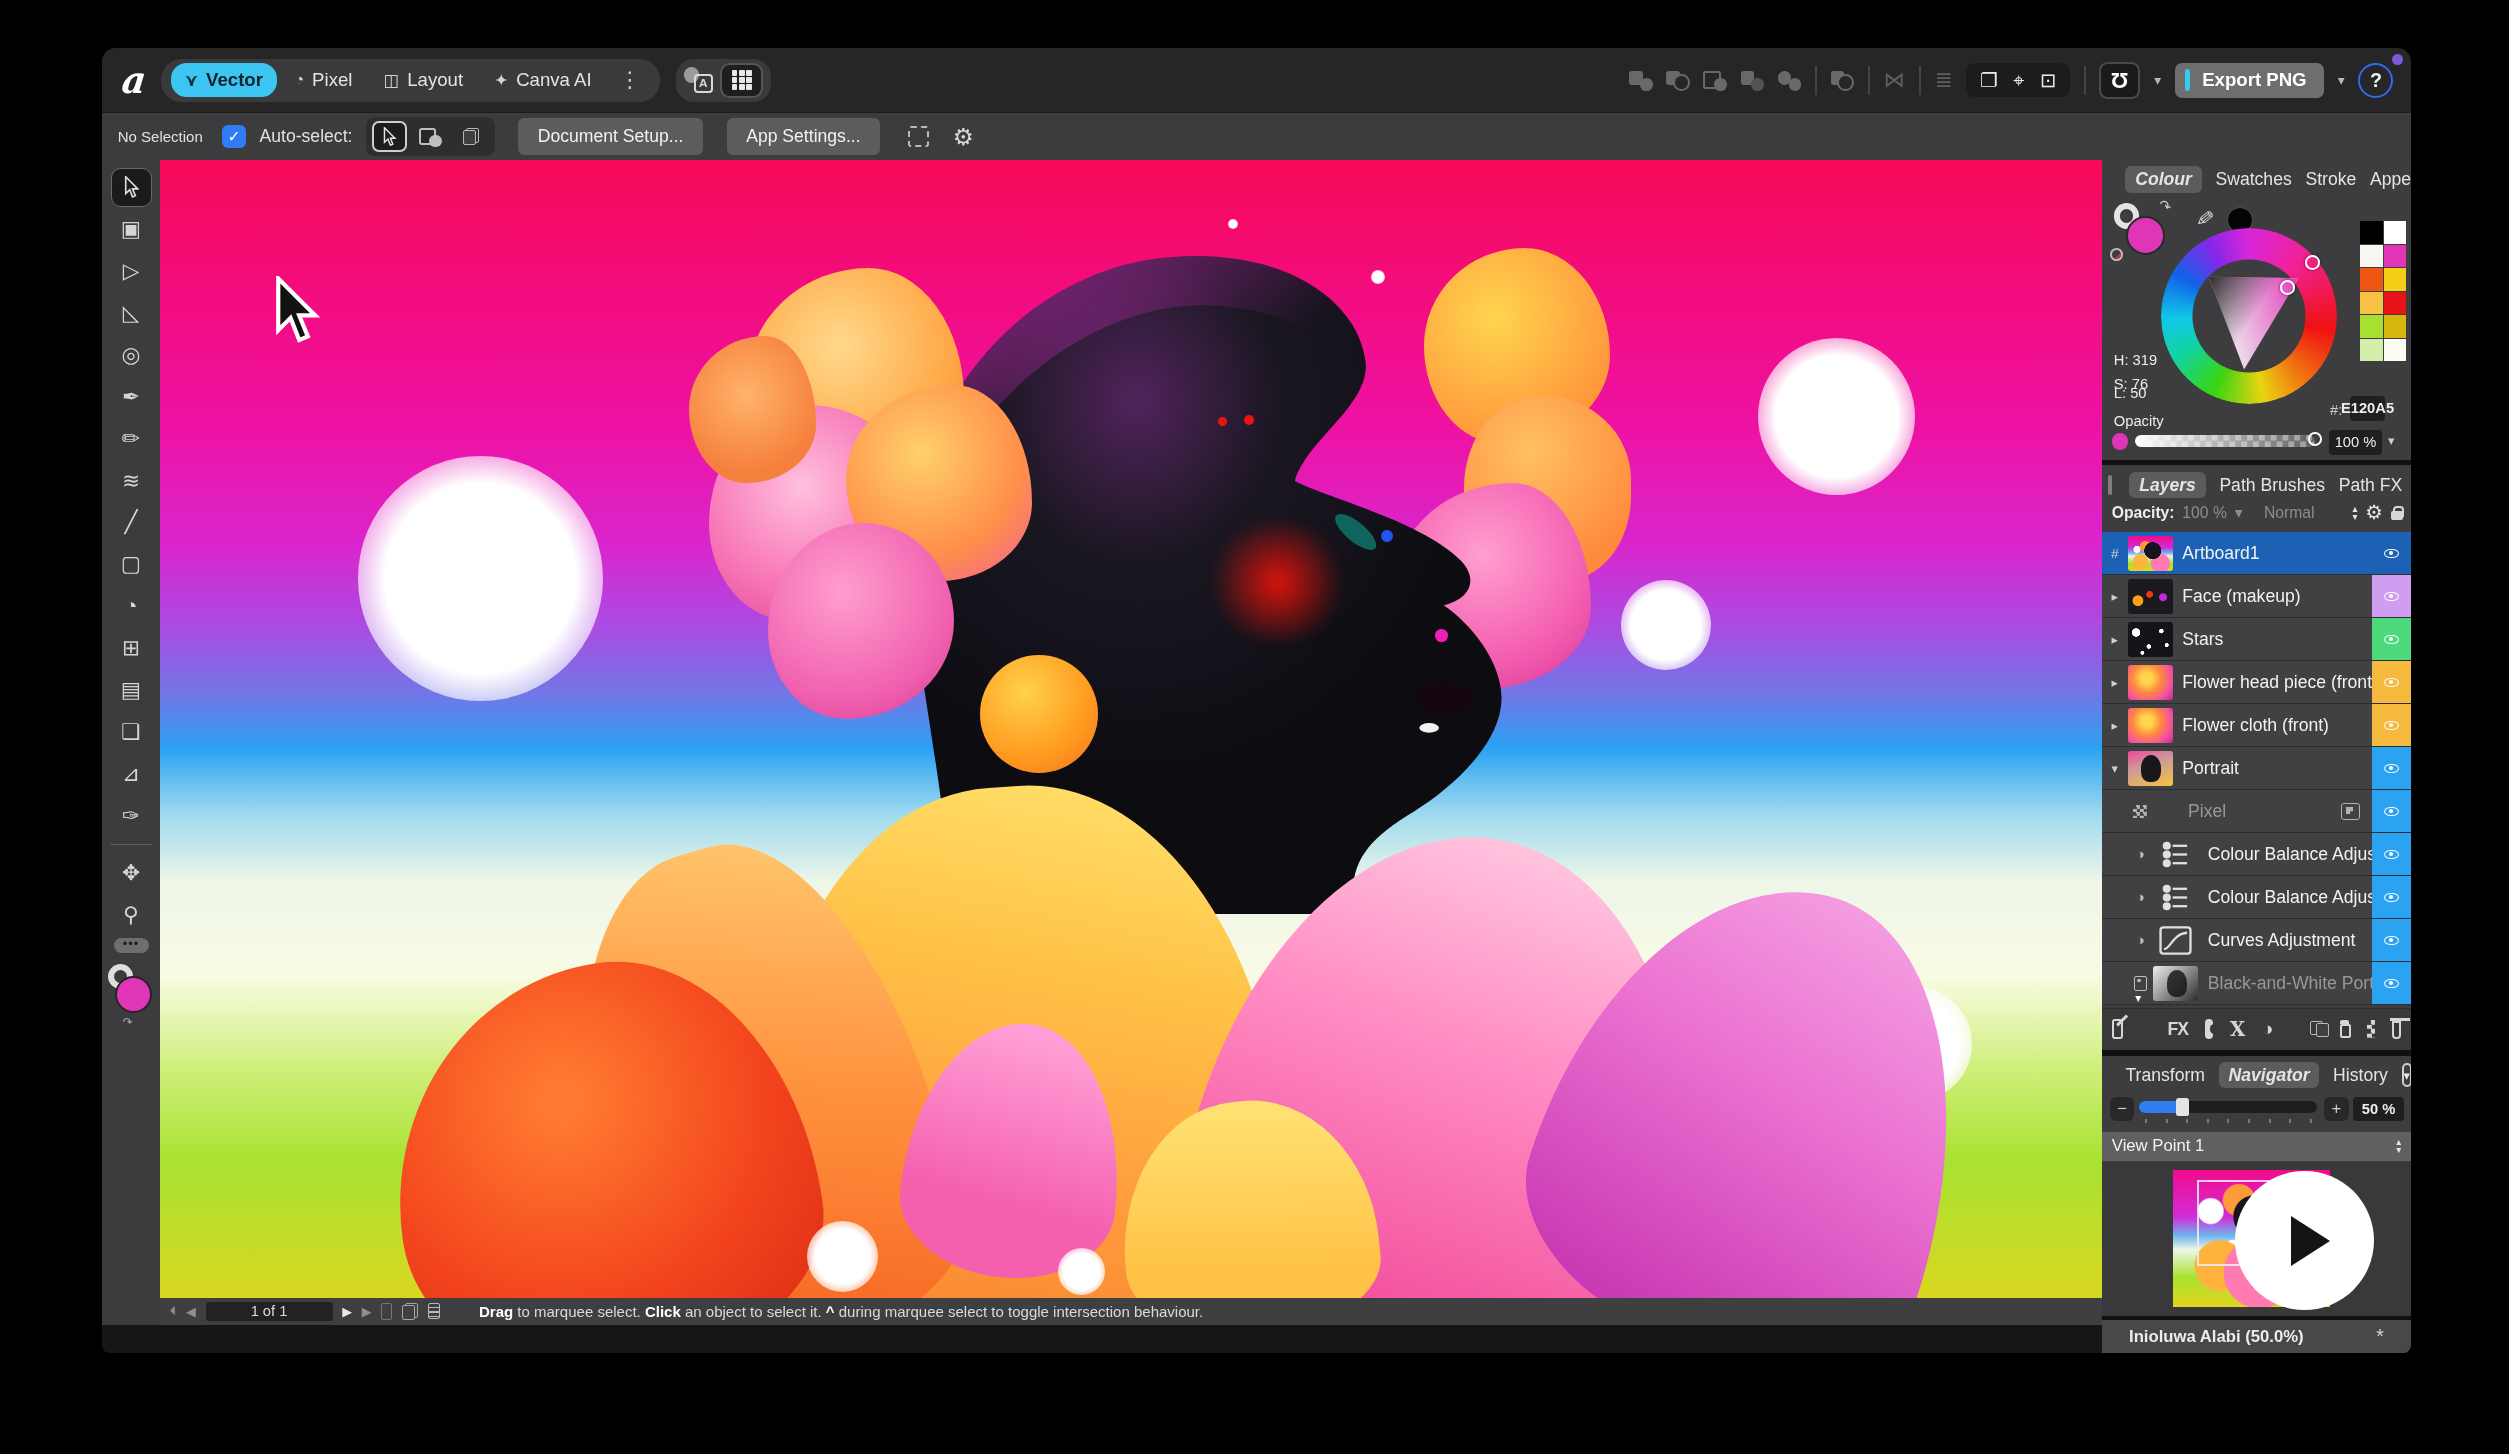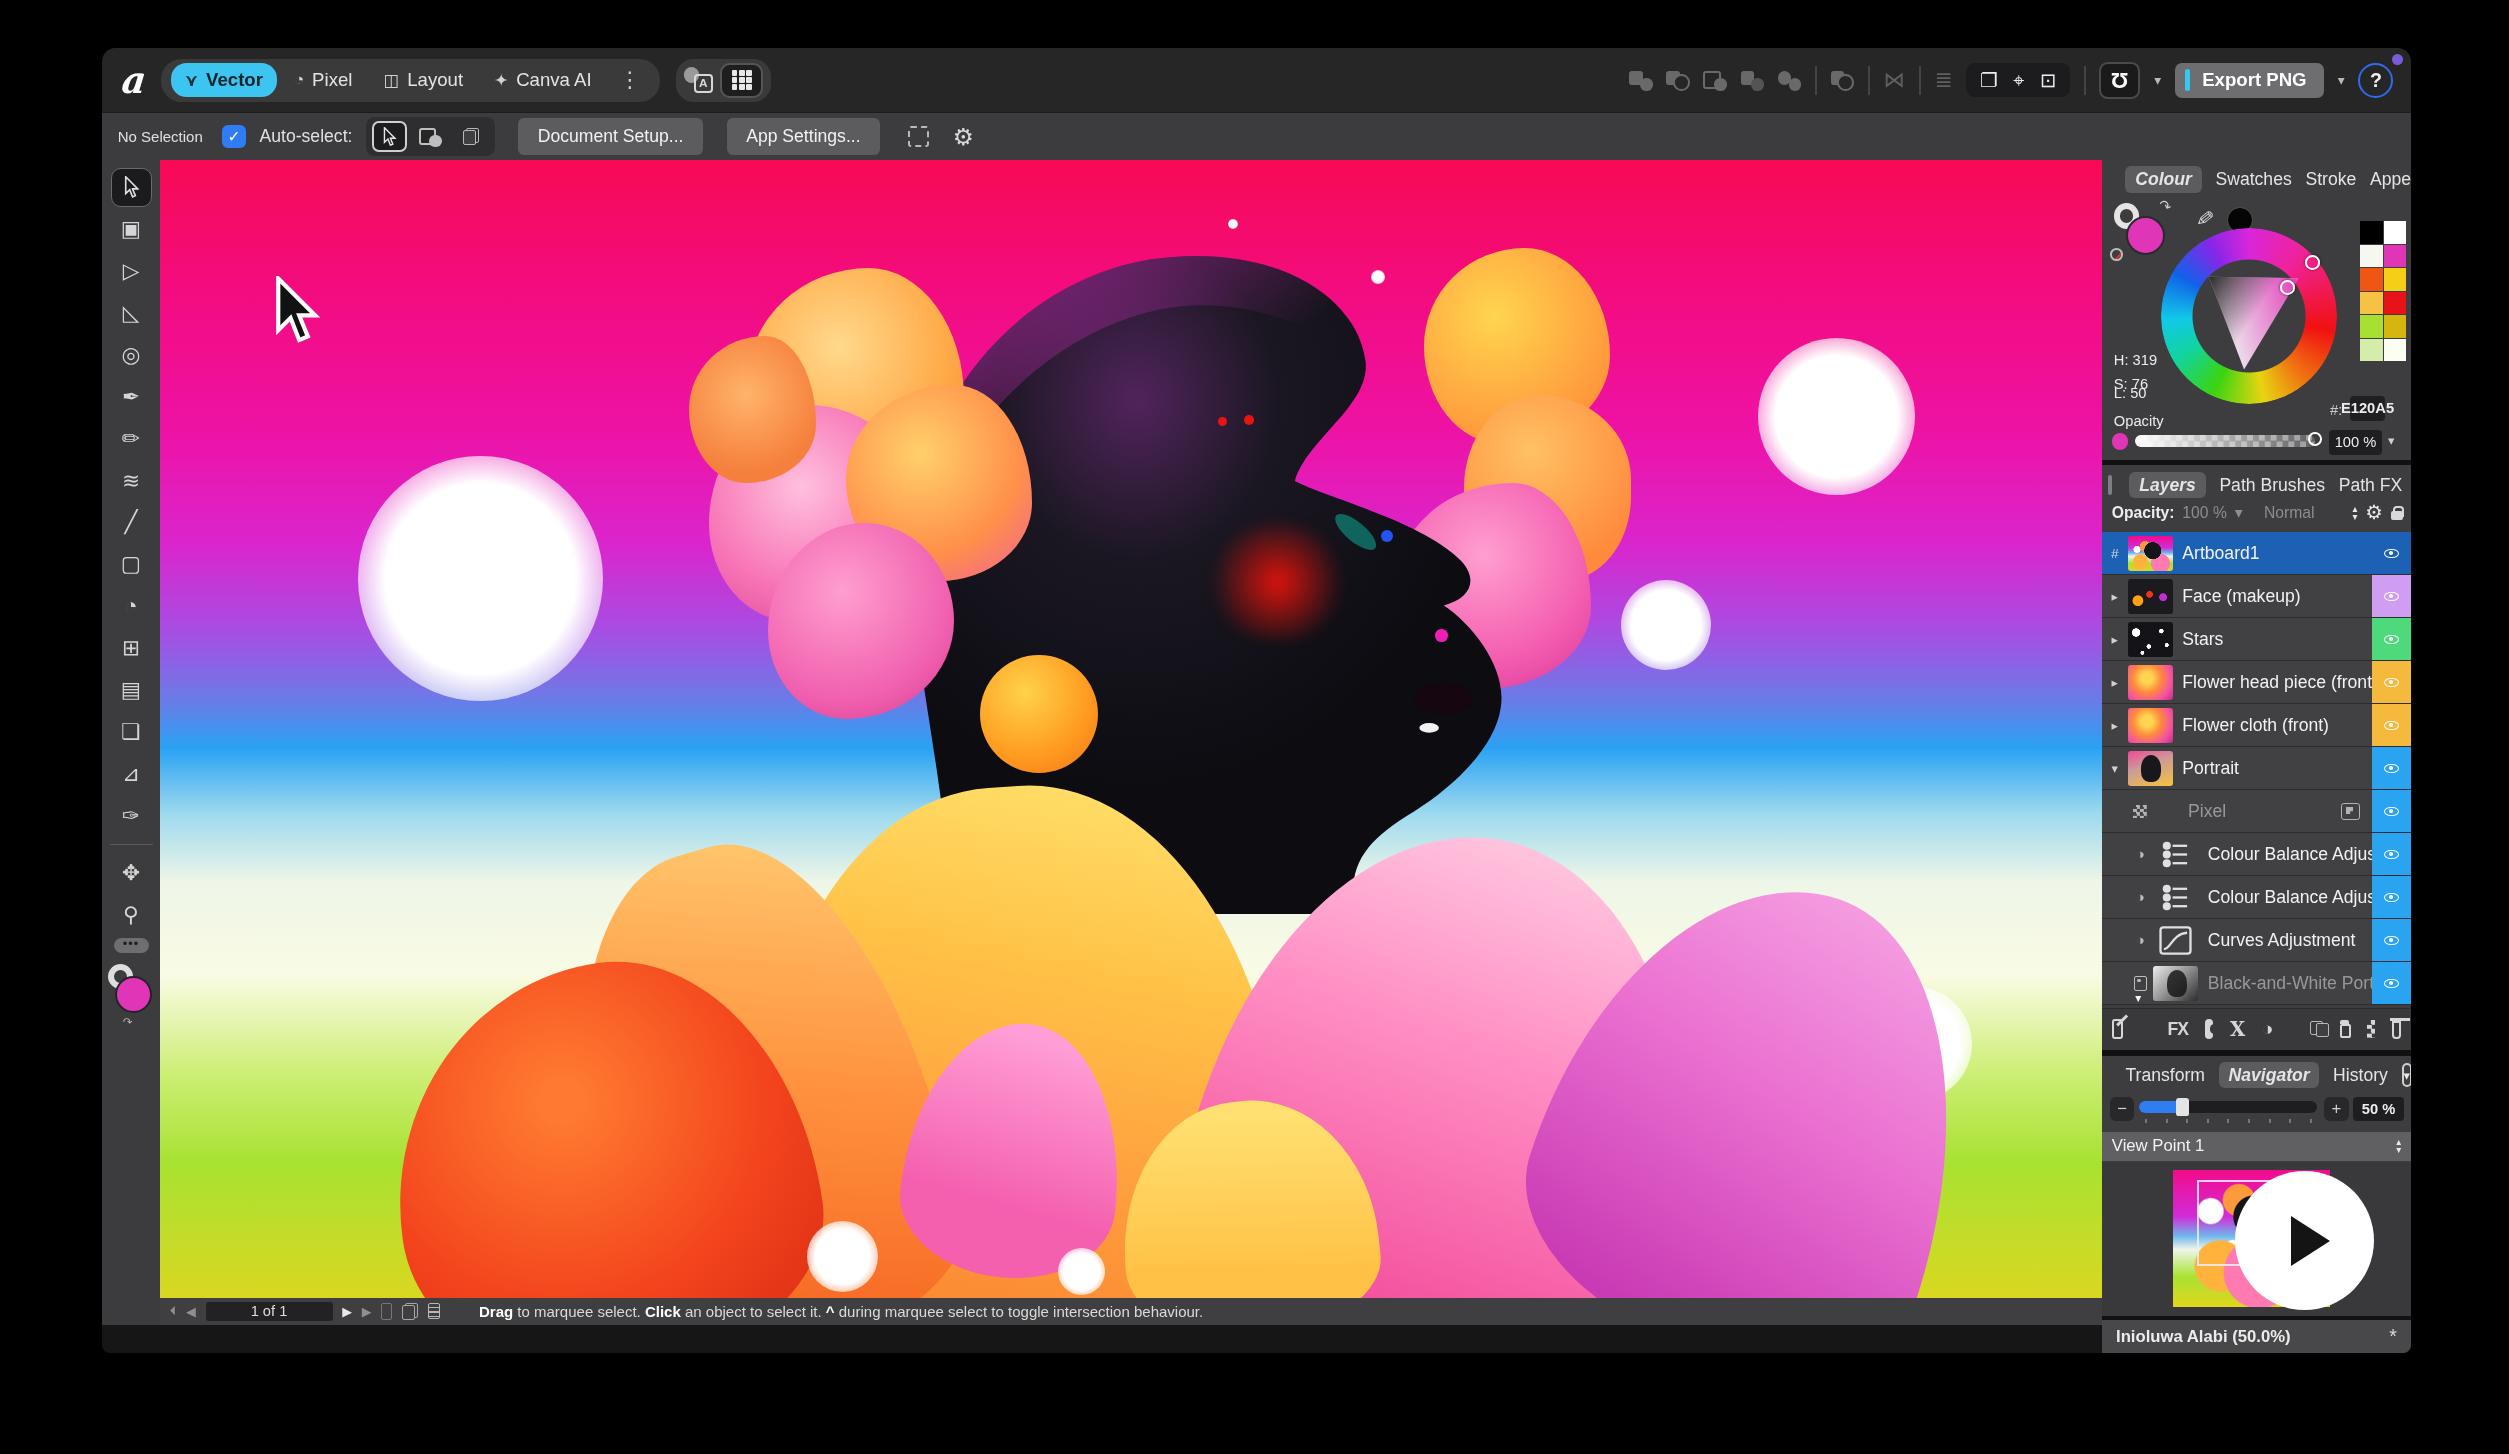--- a/index.html
+++ b/index.html
@@ -223,21 +223,21 @@
       radial-gradient(circle at 42% 22%,#ff9a3c 0 11%,transparent 12%),
       radial-gradient(circle at 55% 75%,#ff7ab0 0 26%,transparent 27%),
       radial-gradient(circle at 30% 70%,#ffb23c 0 17%,transparent 18%),
       radial-gradient(circle at 24% 30%,#fff 0 8%,transparent 9%),
       radial-gradient(circle at 38% 56%,#fff 0 5%,transparent 6%); }
   .nav-thumb::after { content:""; position:absolute; left:23.5px; top:9.8px; right:9.8px; bottom:41px; border:2px solid rgba(230,240,255,.85); }
   .play-circle { position:absolute; left:133px; top:9.8px; width:139px; height:139px; border-radius:50%; background:#fff; display:flex; align-items:center; justify-content:center; }
   .play-tri { width:0; height:0; border-left:39px solid #141414; border-top:25.5px solid transparent; border-bottom:25.5px solid transparent; margin-left:11.8px; }
 
   
-  .pstatus { height:33px; background:#48484a; display:flex; align-items:center; padding:0 14px; color:#ececec; font-size:16.7px; font-weight:bold; }
+  .pstatus { height:33px; background:#48484a; display:flex; align-items:center; padding:0 27px; color:#ececec; font-size:16.7px; font-weight:bold; }
   .pstatus .star { margin-left:auto; color:#d8d8d8; font-weight:normal; font-size:19.6px; }
 </style>
 </head>
 <body>
 
 <div class="window">
 
   <div class="toolbar">
     <div class="logo">a</div>
     <div class="persona-pill">

